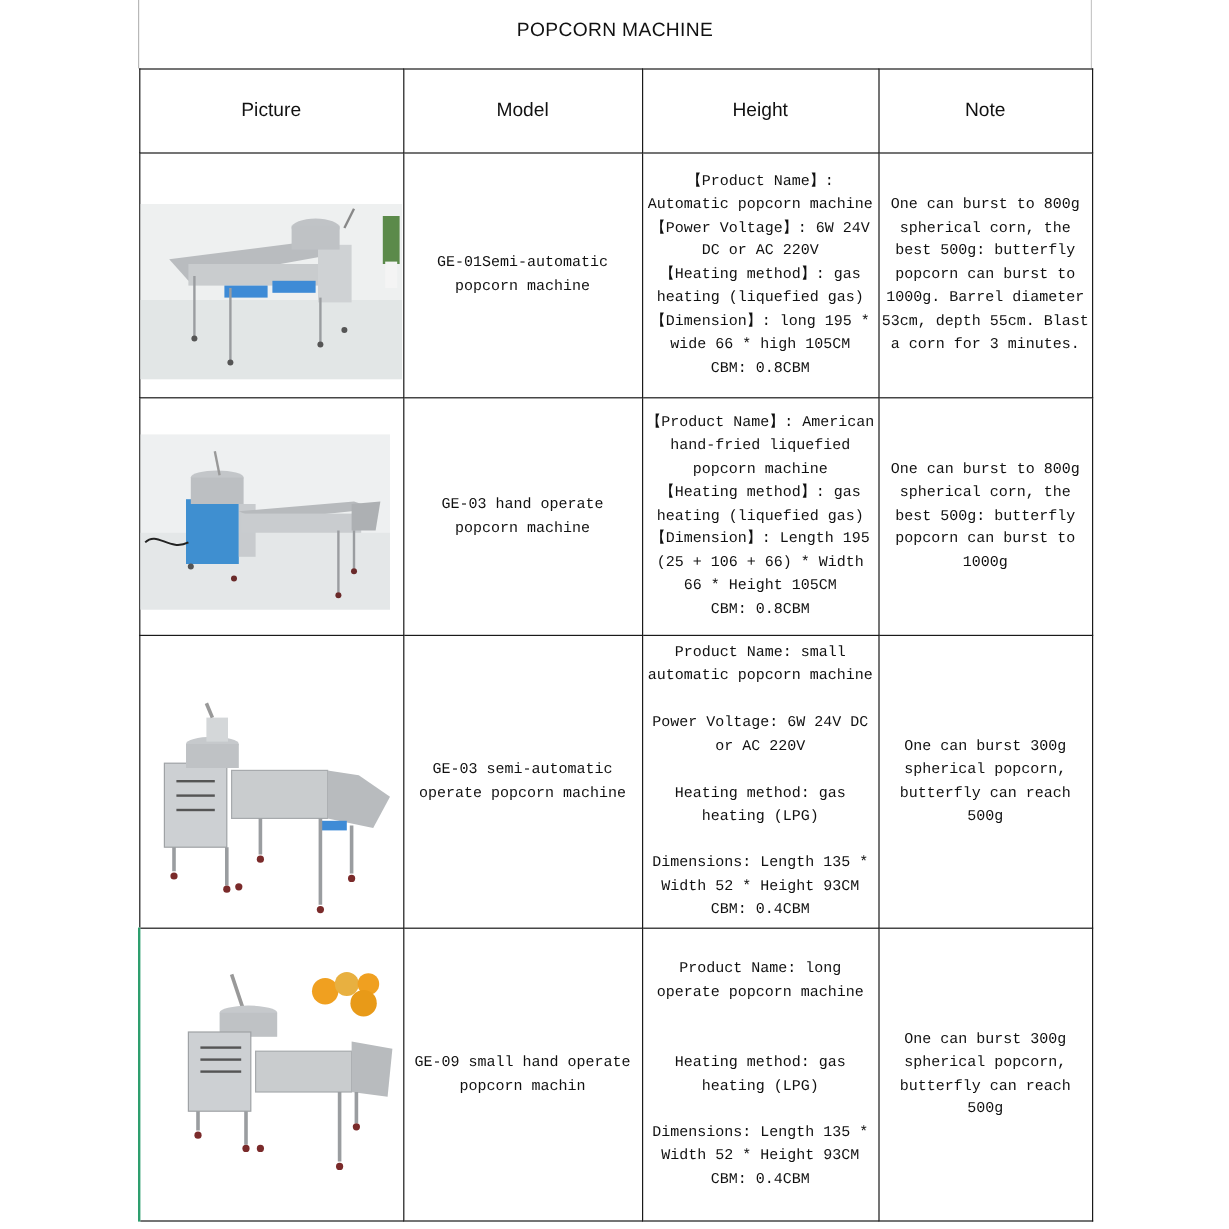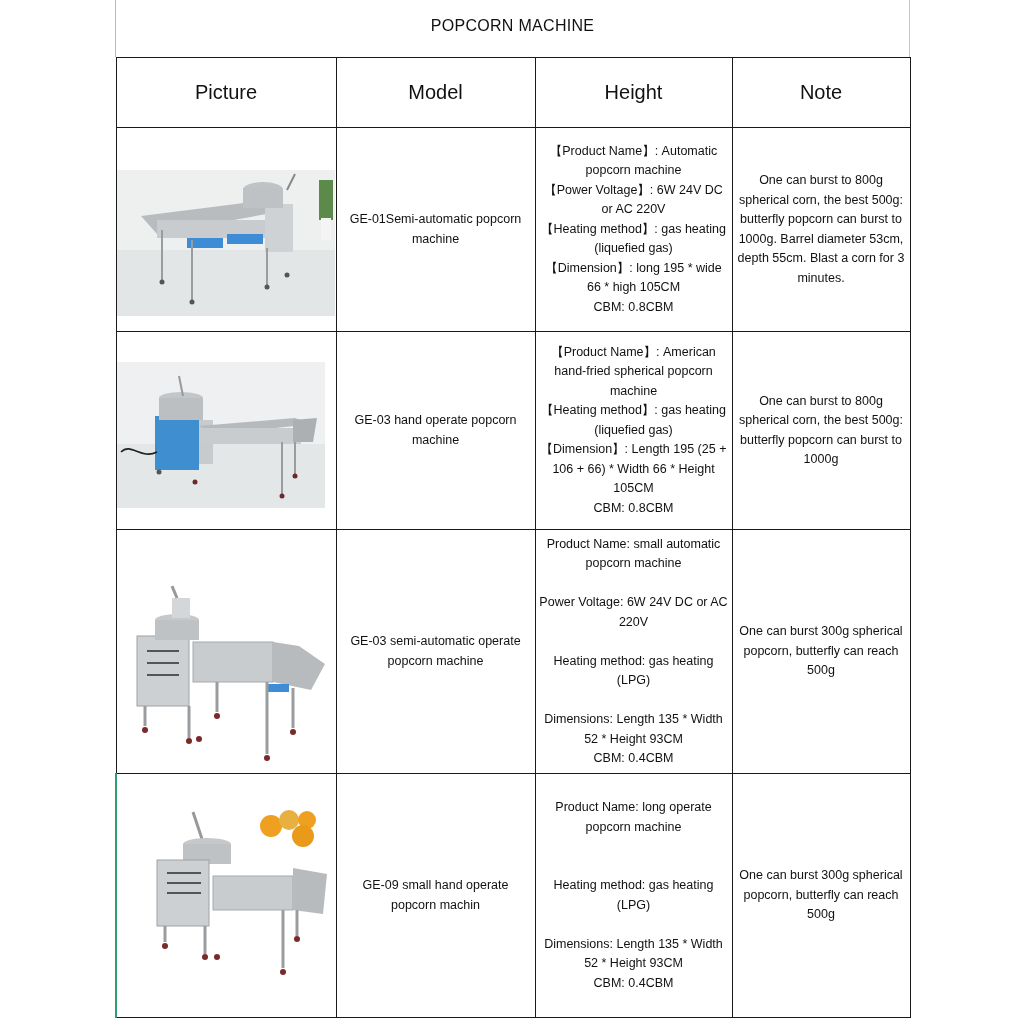--- a/index.html
+++ b/index.html
@@ -5,23 +5,23 @@
   html, body { margin: 0; padding: 0; background: #ffffff; }
   body { width: 1024px; height: 1024px; position: relative; overflow: hidden;
          font-family: "Liberation Sans", "DejaVu Sans", sans-serif; color: #111; }
   .sheet { position: absolute; left: 115px; top: 0; width: 794px; }
   .title-band { position: absolute; left: 0; top: 0; width: 793px; height: 57px;
                 border-left: 1px solid #b8b8b8; border-right: 1px solid #c8c8c8; }
   .title-band span { position: absolute; left: 0; right: 0; top: 17px; text-align: center;
                 font-size: 16px; letter-spacing: 0.3px; }
   table { position: absolute; left: 0; top: 57px; border-collapse: collapse; table-layout: fixed; width: 794px; }
   td, th { border: 1.5px solid #1a1a1a; text-align: center; vertical-align: middle; padding: 0 2px; }
-  th { font-weight: normal; font-size: 20px; height: 69px; }
+  th { font-weight: normal; font-size: 16px; height: 69px; }
   col.c1 { width: 220px; } col.c2 { width: 199px; } col.c3 { width: 197px; } col.c4 { width: 178px; }
-  td { font-size: 12.5px; line-height: 19.5px; }
+  td { font-size: 12.5px; line-height: 19.5px; font-family: Liberation Mono, monospace; }
   tr.r1 td { height: 203px; }
   tr.r2 td { height: 197px; }
   tr.r3 td { height: 243px; }
   tr.r4 td { height: 243px; }
   tr.r4 td.pic { border-left: 2px solid #2e9e6e; }
   td.pic { padding: 0; position: relative; }
   .detail-line { display: block; }
   .gap { display: block; height: 19.5px; }
   svg { display: block; }
 </style>
@@ -102,21 +102,21 @@
             <line x1="178" y1="108" x2="178" y2="140" stroke="#9a9da0" stroke-width="2"></line>
             <circle cx="165" cy="162" r="2.5" fill="#6a2a2a"></circle>
             <circle cx="178" cy="142" r="2.5" fill="#6a2a2a"></circle>
             <circle cx="42" cy="138" r="2.5" fill="#555"></circle>
             <circle cx="78" cy="148" r="2.5" fill="#6a2a2a"></circle>
             <path d="M4 118 C14 108 24 126 40 118" stroke="#222" stroke-width="1.6" fill="none"></path>
           </svg>
         </td>
         <td>GE-03 hand operate popcorn machine</td>
         <td>
-          <span class="detail-line">【Product Name】: American hand-fried spherical popcorn machine</span>
+          <span class="detail-line">【Product Name】: American hand-fried liquefied popcorn machine</span>
           <span class="detail-line">【Heating method】: gas heating (liquefied gas)</span>
           <span class="detail-line">【Dimension】: Length 195 (25 + 106 + 66) * Width 66 * Height 105CM</span>
           <span class="detail-line">CBM: 0.8CBM</span>
         </td>
         <td>One can burst to 800g spherical corn, the best 500g: butterfly popcorn can burst to 1000g</td>
       </tr>
 
       <tr class="r3">
         <td class="pic">
           <svg width="218" height="240" viewBox="0 0 218 240">

